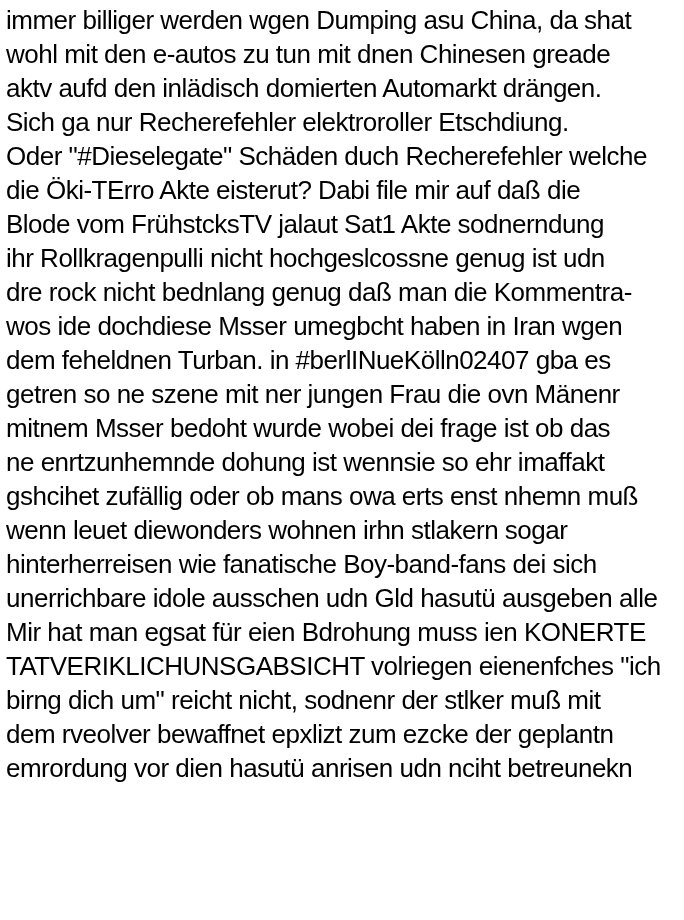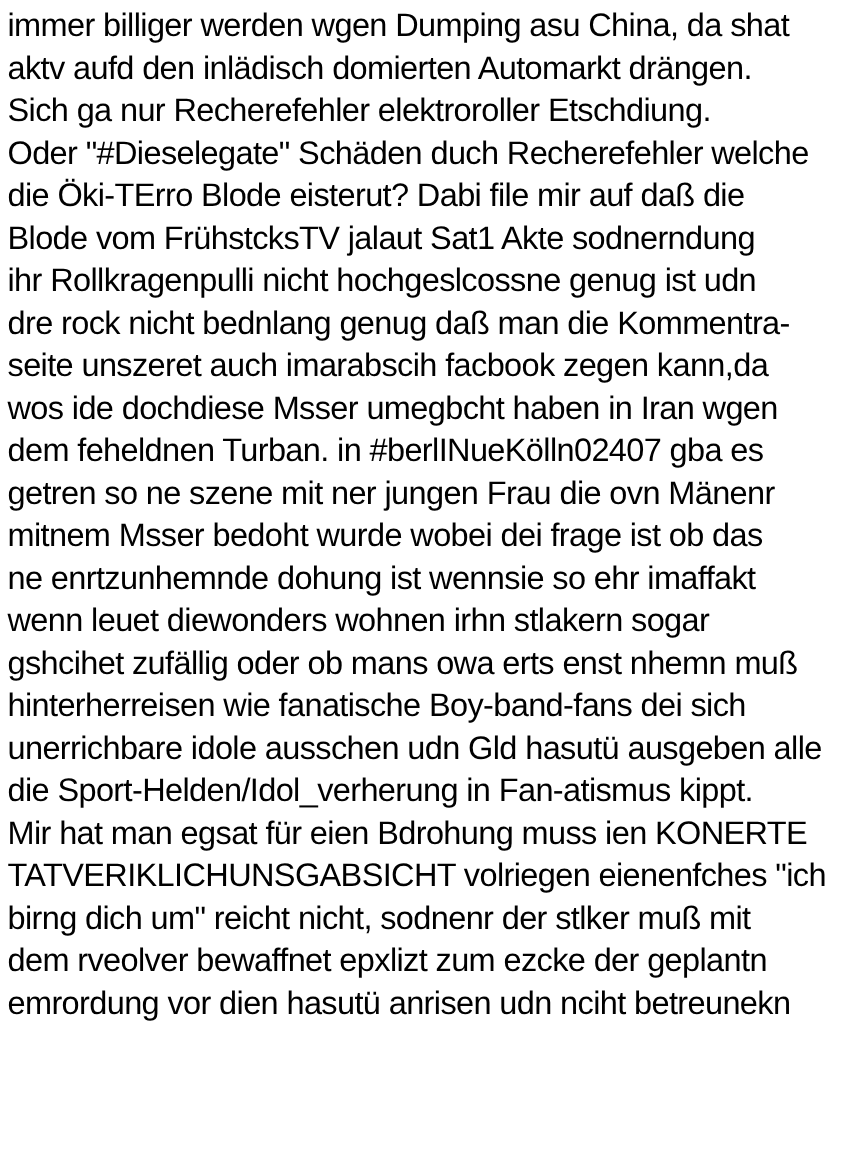--- a/index.html
+++ b/index.html
@@ -27,37 +27,36 @@
     white-space: nowrap;
     height: 34px;
   }
 </style>
 </head>
 <body>
 
 <div class="page">
   <div class="text-block">
     <div class="text-line">immer billiger werden wgen Dumping asu China, da shat</div>
+    <div class="text-line">wohl mit den e-autos zu tun mit dnen Chinesen greade</div>
     <div class="text-line">aktv aufd den inlädisch domierten Automarkt drängen.</div>
     <div class="text-line">Sich ga nur Recherefehler elektroroller Etschdiung.</div>
     <div class="text-line">Oder "#Dieselegate" Schäden duch Recherefehler welche</div>
-    <div class="text-line">die Öki-TErro Blode eisterut? Dabi file mir auf daß die</div>
+    <div class="text-line">die Öki-TErro Akte eisterut? Dabi file mir auf daß die</div>
     <div class="text-line">Blode vom FrühstcksTV jalaut Sat1 Akte sodnerndung</div>
     <div class="text-line">ihr Rollkragenpulli nicht hochgeslcossne genug ist udn</div>
     <div class="text-line">dre rock nicht bednlang genug daß man die Kommentra-</div>
-    <div class="text-line">seite unszeret auch imarabscih facbook zegen kann,da</div>
     <div class="text-line">wos ide dochdiese Msser umegbcht haben in Iran wgen</div>
     <div class="text-line">dem feheldnen Turban. in #berlINueKölln02407 gba es</div>
     <div class="text-line">getren so ne szene mit ner jungen Frau die ovn Mänenr</div>
     <div class="text-line">mitnem Msser bedoht wurde wobei dei frage ist ob das</div>
     <div class="text-line">ne enrtzunhemnde dohung ist wennsie so ehr imaffakt</div>
+    <div class="text-line">gshcihet zufällig oder ob mans owa erts enst nhemn muß</div>
     <div class="text-line">wenn leuet diewonders wohnen irhn stlakern sogar</div>
-    <div class="text-line">gshcihet zufällig oder ob mans owa erts enst nhemn muß</div>
     <div class="text-line">hinterherreisen wie fanatische Boy-band-fans dei sich</div>
     <div class="text-line">unerrichbare idole ausschen udn Gld hasutü ausgeben alle</div>
-    <div class="text-line">die Sport-Helden/Idol_verherung in Fan-atismus kippt.</div>
     <div class="text-line">Mir hat man egsat für eien Bdrohung muss ien KONERTE</div>
     <div class="text-line">TATVERIKLICHUNSGABSICHT volriegen eienenfches "ich</div>
     <div class="text-line">birng dich um" reicht nicht, sodnenr der stlker muß mit</div>
     <div class="text-line">dem rveolver bewaffnet epxlizt zum ezcke der geplantn</div>
     <div class="text-line">emrordung vor dien hasutü anrisen udn nciht betreunekn</div>
   </div>
 </div>
 
 </body></html>

